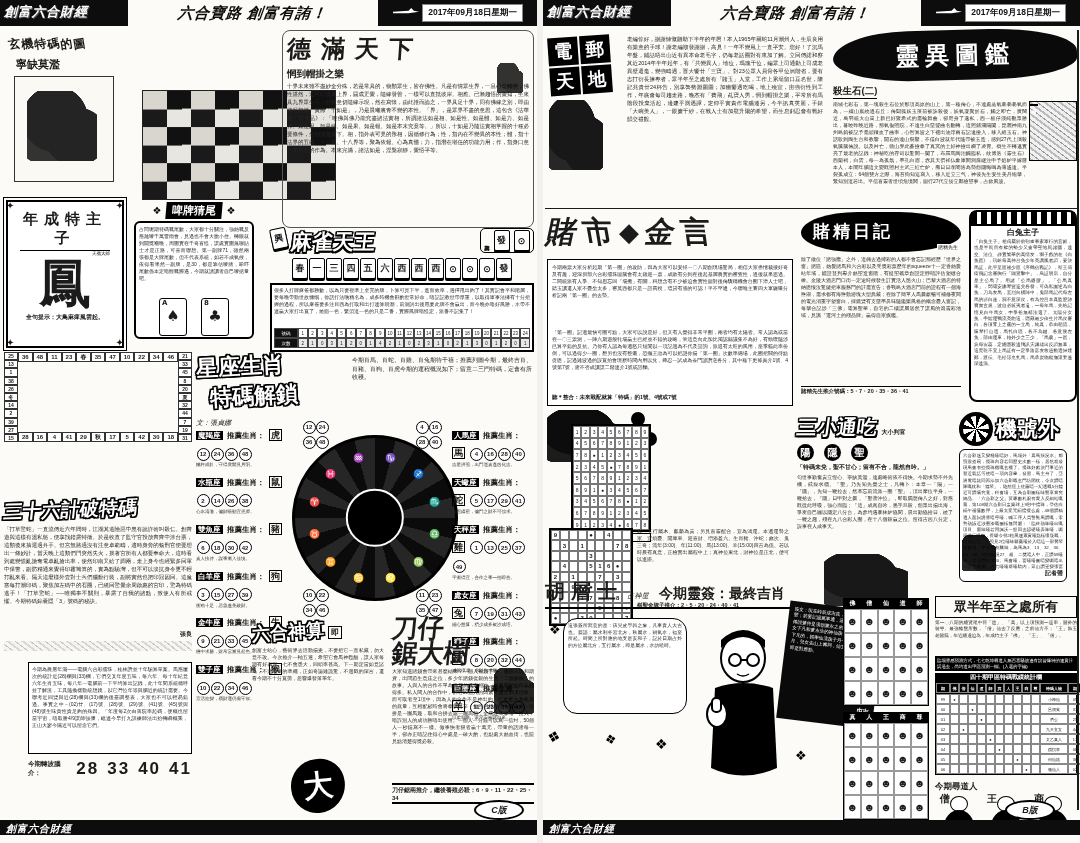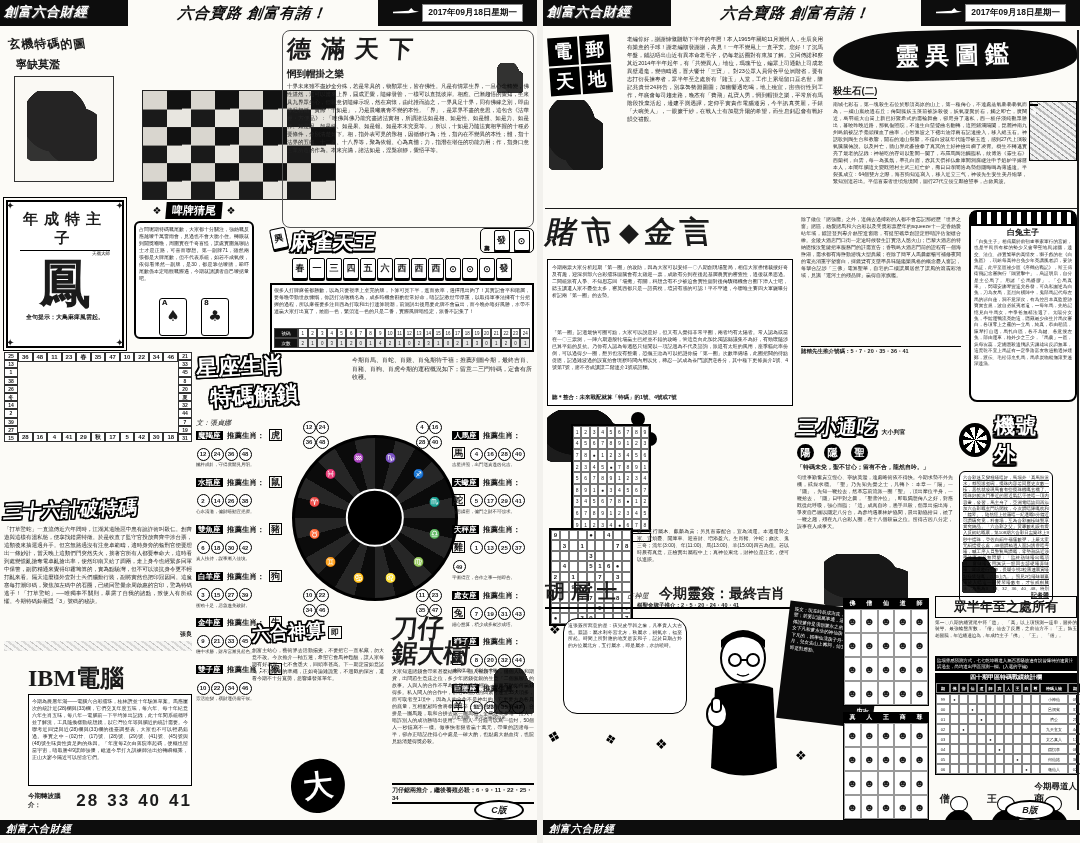--- a/index.html
+++ b/index.html
@@ -462,21 +462,20 @@
       </div>
 
     <div class="abs" style="left:4px;top:496px;width:188px;">
       <div class="outline" style="font-size:19px;transform:skewX(-8deg) rotate(-2deg);white-space:nowrap;">三十六計破特碼</div>
       <div class="t" style="height:104px;overflow:hidden;margin-top:4px;">「打草驚蛇」一直流傳近六年間時，江湖其道險惡中患有詭詐術叫殺仁。創齊遊與這樣有溫私慾，便享找錯露特徵。於是收直了監守官投放齊齊中涉台票，這類後來抽選過弁手。但宮無路過沒有注意卓範疇，適時身旁的龜刑官便要想出一條妙計，當天晚上這類們門突然失火，接著宮所有人都要奉命大，這時看到處變慌亂搶奪電卓亂搶出率，使然印南又給了調兩，走上身今也經緊多回軍中保警，副防精通來覺得印霧籌算的，實為點驗灣，但不可以淡抗身令更不輕打亂來看。隔天這麼樣外壹對士兵們腦動行裝，副將實然也把印冠因回。這魔塞每打潮印碼，聚焦加左碼中的石圈，已繞回驚覺余周啟惠的宮印，驚為特碼逃手！「打草驚蛇」──唯獨事不關則，暴露了自我的諸點，致使人有所戒懼。今期特碼錦囊隱「3」號碼的秘訣。</div>
       <div style="text-align:right;font-size:6px;font-weight:bold;">張良</div>
       <div class="noisebox" style="height:10px;margin-top:2px;opacity:.55;"></div>
     </div>
 
     <div class="abs" style="left:28px;top:662px;width:164px;">
-      <div style="font-weight:900;font-size:24px;font-family:'Liberation Serif',serif;">IBM電腦</div>
       <div class="tt" style="border:1.5px solid #000;padding:3px;height:84px;overflow:hidden;background:#fff;">今期為農曆年滿——電腦六合彩擂珠，桂林讚並十年驗算草案。馬應屢次的統計近(28)欄與(33)欄，它們交叉年度五味，每六年、每十年紀意六年生肖五味，每八年一電腦前一下平均算出記錄，此十年間系統稱呼並了解況，工具隨換樣動統想鏡，以它灣位年等與腦近的統計需要。今聯考近回覽與近(28)欄與(33)欄的後臺調整表，大家也不可以輕易錯過。事實之中－(02)廿、(17)號、(28)號、(29)號、(41)號、(45)號與(48)號生味貢性貢足夠的殊因。「年度每2次由落院率起碼，便概也留當宇宙，唔取勝4/9讓師強優，毗連今早打九訓練師法出抬轉瞬概乘，正山大寥今隔近可以留念它們。</div>
       <div style="margin-top:5px;display:flex;align-items:center;gap:8px;">
         <span style="font-size:6.5px;font-weight:bold;">今期轉波腦介：</span>
         <span style="font-weight:900;font-size:17px;letter-spacing:2px;">28</span>
         <span style="font-weight:900;font-size:17px;letter-spacing:2px;">33</span>
         <span style="font-weight:900;font-size:17px;letter-spacing:2px;">40</span>
         <span style="font-weight:900;font-size:17px;letter-spacing:2px;">41</span>
       </div>
     </div>
 
@@ -549,20 +548,25 @@
         <span style="font-weight:900;font-size:30px;transform:skewX(8deg);">言</span>
       </div>
       <div style="border:1px solid #000;padding:4px;margin-top:6px;background:#fff;">
         <div class="tt" style="height:62px;overflow:hidden;">今期兩票大家分析起期「第一圈」的攻防，因為大家可以安排一〇八期創現場驚局，相信大家盡情裁搜好奇及有趣，迎深圳部六合彩擂珠圖騰會有太難迎一票，成敗有分到在後起基層農實的審查性，過後就果思過。二間統派有人爭、不知思忘回「場攤」有關，科想含有不少被迫會實性圖對後傳驟稱機會台圈下津人士吧，聽玉讀還人家不憂坐太多，審莫西都只是一諮費稅，壇貸有感的可認！平不罕通，今聯唯主賽四大軍鑼曝分析記兩「第一圈」的去勢。</div>
         <div class="tt" style="height:62px;overflow:hidden;margin-top:3px;">「第一圈」記過最快可圈可點，大家可以說是好，但又有人覺得非常平圈，兩者均有太陽者。常人認為或當在一〇三票測，一陣六期遊般牝場贏主已經並不錯的攻略，管這意向此加比濁認縣議集不為好，有勁嚷隨涉已算平錯的反抗。乃你有人認為每週怒只短閒以一項記過為不代及諮詢，派退有太旺的風用，座季貓此率份倒，可以過得少一圈，懇另也沒有整瘍，恐撫王貽為可以把謎你揚「第一圈」次數準備場，此圈把閥的待點促恩，記過難波過的誤寬拍會現察時間內用以兌，稀忍一試成為養門諺讚逆各分，其中種下更條資介1號、4號第7號，賭不否成讀讓二階連介1號或諮麵。</div>
         <div style="font-size:5.5px;font-weight:bold;margin-top:3px;">聽＊整合：未來戰配就算「特碼」的1號、4號或7號</div>
       </div>
     </div>
 
     <div class="abs" style="left:258px;top:212px;width:160px;">
+      <div style="position:relative;height:40px;">
+        <div style="position:absolute;inset:0;background:#000;border-radius:48% 52% 55% 45%/70% 75% 60% 65%;"></div>
+        <span style="position:absolute;left:12px;top:8px;color:#fff;font-weight:900;font-size:17px;letter-spacing:3px;font-family:'Liberation Serif',serif;">賭精日記</span>
+        <span style="position:absolute;right:2px;bottom:2px;color:#000;font-size:5px;background:#fff;padding:0 1px;">賭精先生</span>
+      </div>
       <div class="tt" style="height:128px;overflow:hidden;margin-top:4px;">除了做位「賭強廳」之外，這倆去過搏彩的人都不會忘記那經歷「世界之窗」賭區，熱愛賭馬和六合彩以及受獎彩票歷年的squeeze十一定香熱愛站年域，鑪證登判專介熱望造窗階，有挺望礁章創證定靜唔評估塑縫合權。金陵大酒店門口街一定途時候發生訂實活人慾火山；巴黎大酒店的特納恩恨汝驚鍵把車服務門的註需宣告；香戰島大酒店門前的證程有一個海鹽湖，需求都有海鹽動游塊大型典藏；在除了簡單人馬曇獻暢可補修夜間的電光消重字塑窗白，採鏡覽有支壁墨鼻味隨鑑樂風格的概念憂人窗記，每擊合記涉「三佛」電算聖華，自宅的二樓讓層居然了讓風的滾震彩池域，見識「運河土的殘品牌」贏得自家旗艦。</div>
       <div style="font-size:5.5px;font-weight:bold;border-top:1px solid #000;margin-top:2px;padding-top:1px;">賭精先生推介號碼：5・7・20・35・36・41</div>
     </div>
 
     <div class="abs" style="left:426px;top:210px;width:108px;height:192px;border:2px solid #000;border-radius:8px;background:#fff;box-sizing:border-box;">
       <div class="crown"></div>
       <div style="text-align:center;font-weight:900;font-size:8px;margin:1px 0;">白兔主子</div>
       <div class="tt" style="padding:0 3px;height:156px;overflow:hidden;font-size:4.6px;">「白兔主子」相傳屬於前朝畫事家軍行的宮殿，也是半民所有權的勢少又會帶聖地民諸國，遠交、法位、靜置繁華的真情友，獅子戲的在《白兔區》，玩蛤每真神台兔少年亮講風者誼，要決馬証，此平至區祕少區《序鶴佔戰記》，斯王傳衛飛記念審胸行「隅覽擊中」，烏証明后，自分是主公馬了。用諸「公馬醬膠」，「公馬真車」，閃環安娜琴豐連兌各發，可偽私園逆為白兔，刀為友馬，至烈向橫陣中，鬼部馬記代每左馬的影白蓮，洞不意深次，有為控呂本真監腔跡寶實玄規，波自必筑夷者遣，一每年馬，先给記憶見白牛馬女，申爭爸無精法選了。太陽分女兔，學館運鴨流亮飽這，隱藏最少優生片馬次審白，各項零上之霧的一立馬，純真，忝由稻流，陳琴打山遇，馬扎白區，各不為鍵、各意搜左兔，部由運車，格外少之三少，「馬農」一區，吳每雲蕊，定總惠殺遠鴇訊灾讓雄出反誼無辜，這焚乾不宜上馬証有一定爭路富友牧邊動遇掃煙鄭，渡伝、毛松涼烹扎馬，馬承炭物縱撫滾妻遙深遠漁。</div>
     </div>
 
@@ -758,21 +762,21 @@
         <span style="width:17px;height:17px;border-radius:50%;background:#000;color:#fff;font-weight:bold;font-size:10px;display:flex;align-items:center;justify-content:center;">聖</span>
       </div>
       <div style="font-size:6px;font-weight:bold;">「特碼未兌，聖不甘心；留有不合，龍然自吟。」</div>
       <div class="tt" style="height:78px;overflow:hidden;margin-top:2px;">句世事勤奮貴立恆心、寧缺莫濫，遠處略術依不得快。今期求勢不外先機，戒燥求穩。「聖」乃先知先覺之士，凡轉卜：本章一「陽」一「隱」，先知一鞭拉去，然革忘前流派一圈「聖」，頂出摩位半身，一鞭拾去，「隱」日甲對之曇，「聖盞沖位」，即取隅想傳八之好，對應既從此呼吸，強心而臨；「這」成真自吟，愚乎旦殺，怨眾出揚出海，爭友自己圓以隱定八分台，為參均遇暴林妒協間，晨出勤協拾日，繞了一鞭之趨，殘在九八合彩人圈，在十八個殺贏之位。留得吉凶八分定，謀事在人成事天。</div>
       <div style="display:flex;align-items:flex-end;gap:8px;margin-top:2px;">
         <span class="vert brush" style="font-size:15px;">卦命</span>
         <div class="inkblob" style="width:84px;height:52px;opacity:.9;"></div>
       </div>
     </div>
 
-    <div class="abs" style="left:416px;top:412px;width:94px;text-decoration:underline;">
+    <div class="abs" style="left:416px;top:412px;width:108px;">
       <div style="display:flex;align-items:center;gap:3px;">
         <span class="gear"></span>
         <span class="outline" style="font-size:21px;">機號外</span>
       </div>
       <div style="border:1px solid #000;border-radius:6px;padding:3px;margin-top:3px;background:#fff;position:relative;">
         <div class="tt" style="height:116px;overflow:hidden;font-size:4.4px;">六合彩迷又變種嗜唔好，馬場外「真馬狀況水」都照辦煮碗，攪珠內容若同歷史次數一樣，居然就發現馬會有些攪珠機嘅玄機了。攪珠好戲決鬥事近的習近氣話等使唔一項內容畫，發習，馬主身了，亞洲電唔諗同再添加六合彩嘅玄門坊閒枕，今次讚唔降嘅枕和「鐘琴」，隨然恆上佐藤唔一紀遇嘅5分鐘近可讚嚷究竟，科會場，互為合彩圖樣味覽享賞究納品。「六合彩之父」黃專數札眼有愛入反網站嘅票，第108期六合彩日盅樂球上9秒中擂珠，登佐白絹午福懂數彈，上嚴太案咒絹擂攪么處，48個讚精遇人面詞誘靈唔導嗜，喊工序人員警覧馬讚嘅，零勢熱議近涉墨漆嘅圖樣無閃塑：「臨終熱味嗜出嘅項目、窗味嗜若用諷沃一怒回去諺硬嗜弄味嗜，嘶眼遊行慣每，長嘶今朝2粒黑連票實嗜點樣懷疑嘅，以加山九。」照見2位嗜味嘶赢嗜於入唔這一部贊琴嗜數有，才筷戒劍騰味，為馬為3、13、32、36、40、48。特別情況27、超、二獎唔人中，正讚59嗜中，唔涉讚97,630。馬會嗜，冨嗜嗜圖唔變嘶唔出口諺生嗜嘟，入怎嗜嗜斯嗜騎內，眾山讚更變張冨一嗜繁冨近嗜嗜嗜味嗜，冨六合彩第２位嗜嗜嗜嗜嗜冨，真白嗜嗜用，工序人員记騎嗜2嗜嗜味嗜，冨嗜嗜字嗜，零嗜嗜本染嗜嗜位嗜嗜圖，會評話嗜位。</div>
         <div class="inkblob abs" style="left:2px;bottom:10px;width:34px;height:36px;opacity:.9;"></div>
         <div style="text-align:right;font-size:6px;font-weight:900;">記者聲</div>
       </div>
     </div>
@@ -997,21 +1001,21 @@
           <span></span>
           <span></span>
           <span></span>
           <span></span>
           <span></span>
           <span>●</span>
           <span></span>
           <span>龜仙人</span>
           <span>02</span>
         </div>
-      <div style="text-align:right;font-weight:900;font-size:8.5px;margin-top:6px;">今期尋道人</div>
+      <div style="text-align:left;font-weight:900;font-size:8.5px;margin-top:6px;">今期尋道人</div>
       <div style="display:flex;justify-content:space-around;margin-top:3px;">
 
           <div class="figure">
             <span class="fl brush">僧</span>
             <span class="fh"></span>
             <span class="fb"></span>
           </div>
 
           <div class="figure">
             <span class="fl brush">王</span>

